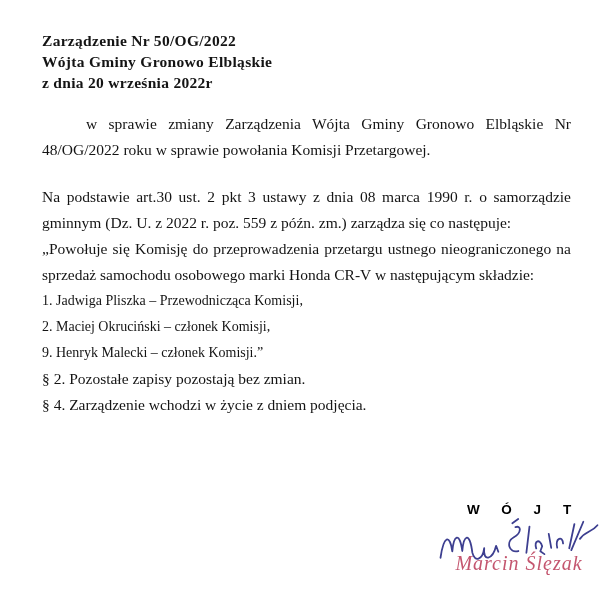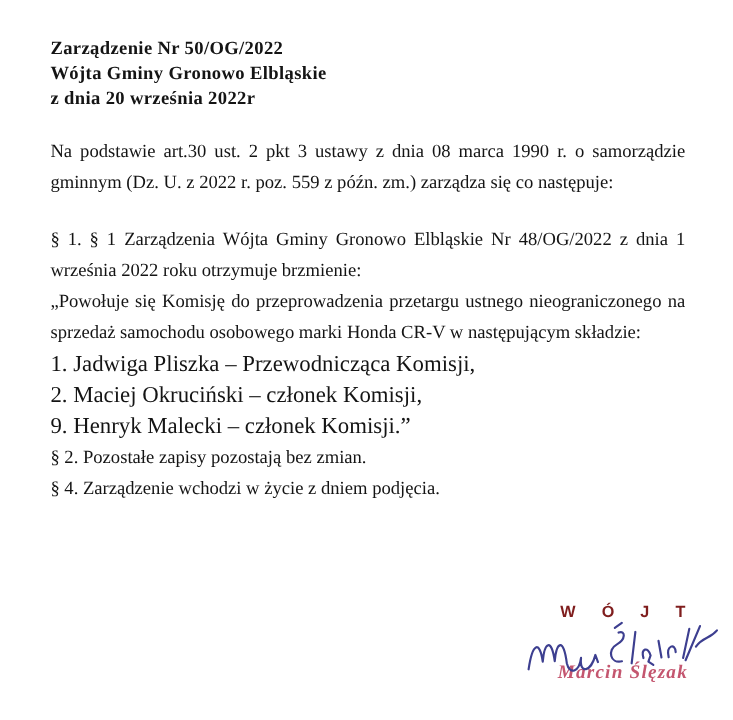--- a/index.html
+++ b/index.html
@@ -22,66 +22,66 @@
   .para {
     font-size:15.5px;
     line-height:26px;
     text-align:justify;
     margin:0;
   }
   .indent-first { text-indent:44px; }
   .gap { margin-top:21px; }
   .gap-lg { margin-top:18px; }
   .list-item {
-    font-size:19px;
+    font-size:14px;
     line-height:26px;
     margin:0;
   }
   .signature-block {
     position:absolute;
     left:430px; top:502px;
     width:178px;
     text-align:center;
   }
   .stamp-title {
     font-family:"Liberation Sans", sans-serif;
     font-size:13.5px;
     letter-spacing:9px;
     padding-left:9px; 
-    color:#7f1d1d;
+    color:#000000;
     font-weight:bold;
   }
   .signature-ink {
     display:block;
     margin:0 auto -15px auto;
     transform:rotate(-2deg);
   }
   .stamp-name {
-    font-size:16px;
+    font-size:20px;
     font-style:italic;
-    font-weight:bold;
+    font-weight:normal;
     letter-spacing:1px;
     color:#c4566f;
   }
 </style>
 </head>
 <body>
 
 <div class="page">
 
   <div class="title-block">
     <div class="title-line">Zarządzenie Nr 50/OG/2022</div>
     <div class="title-line">Wójta Gminy Gronowo Elbląskie</div>
     <div class="title-line">z dnia 20 września 2022r</div>
   </div>
 
+  <p class="para indent-first gap-lg">w sprawie zmiany Zarządzenia Wójta Gminy Gronowo Elbląskie Nr 48/OG/2022 roku  w sprawie powołania Komisji Przetargowej.</p>
 
   <p class="para gap">Na podstawie art.30 ust. 2 pkt 3 ustawy z dnia 08 marca 1990 r. o samorządzie gminnym (Dz. U. z 2022 r.  poz. 559 z późn. zm.) zarządza się co następuje:</p>
 
-  <p class="para gap">§ 1.  § 1 Zarządzenia Wójta Gminy Gronowo Elbląskie Nr 48/OG/2022 z dnia 1 września 2022 roku otrzymuje brzmienie:</p>
 
   <p class="para">„Powołuje się Komisję do przeprowadzenia przetargu ustnego nieograniczonego na sprzedaż samochodu osobowego marki Honda CR-V w następującym składzie:</p>
 
   <div>
     <p class="list-item">1.  Jadwiga Pliszka – Przewodnicząca Komisji,</p>
     <p class="list-item">2.   Maciej Okruciński – członek Komisji,</p>
     <p class="list-item">9.   Henryk Malecki – członek Komisji.”</p>
   </div>
 
   <p class="para">§ 2. Pozostałe zapisy pozostają bez zmian.</p>

